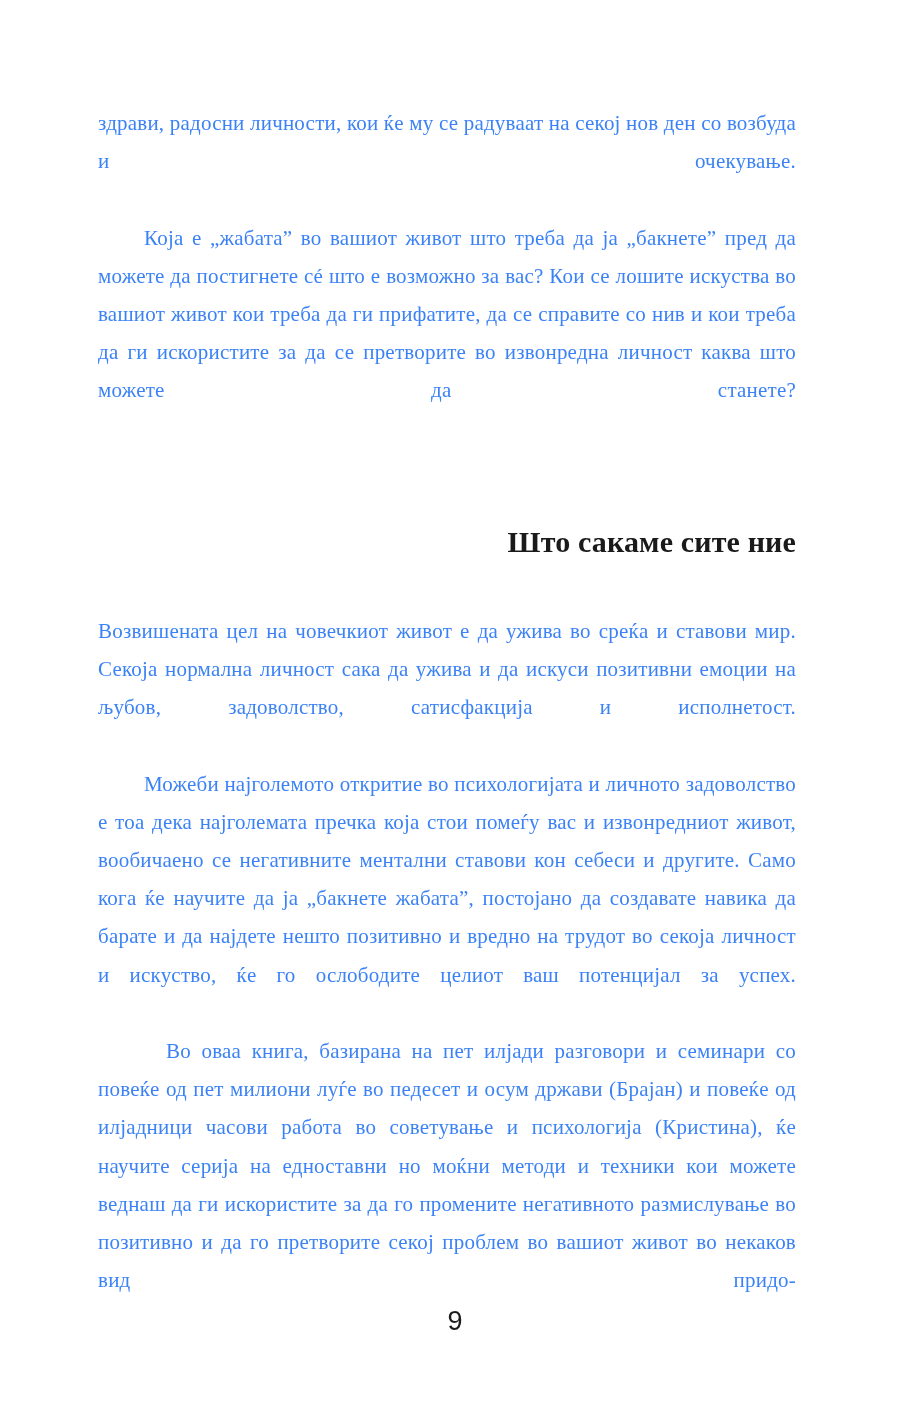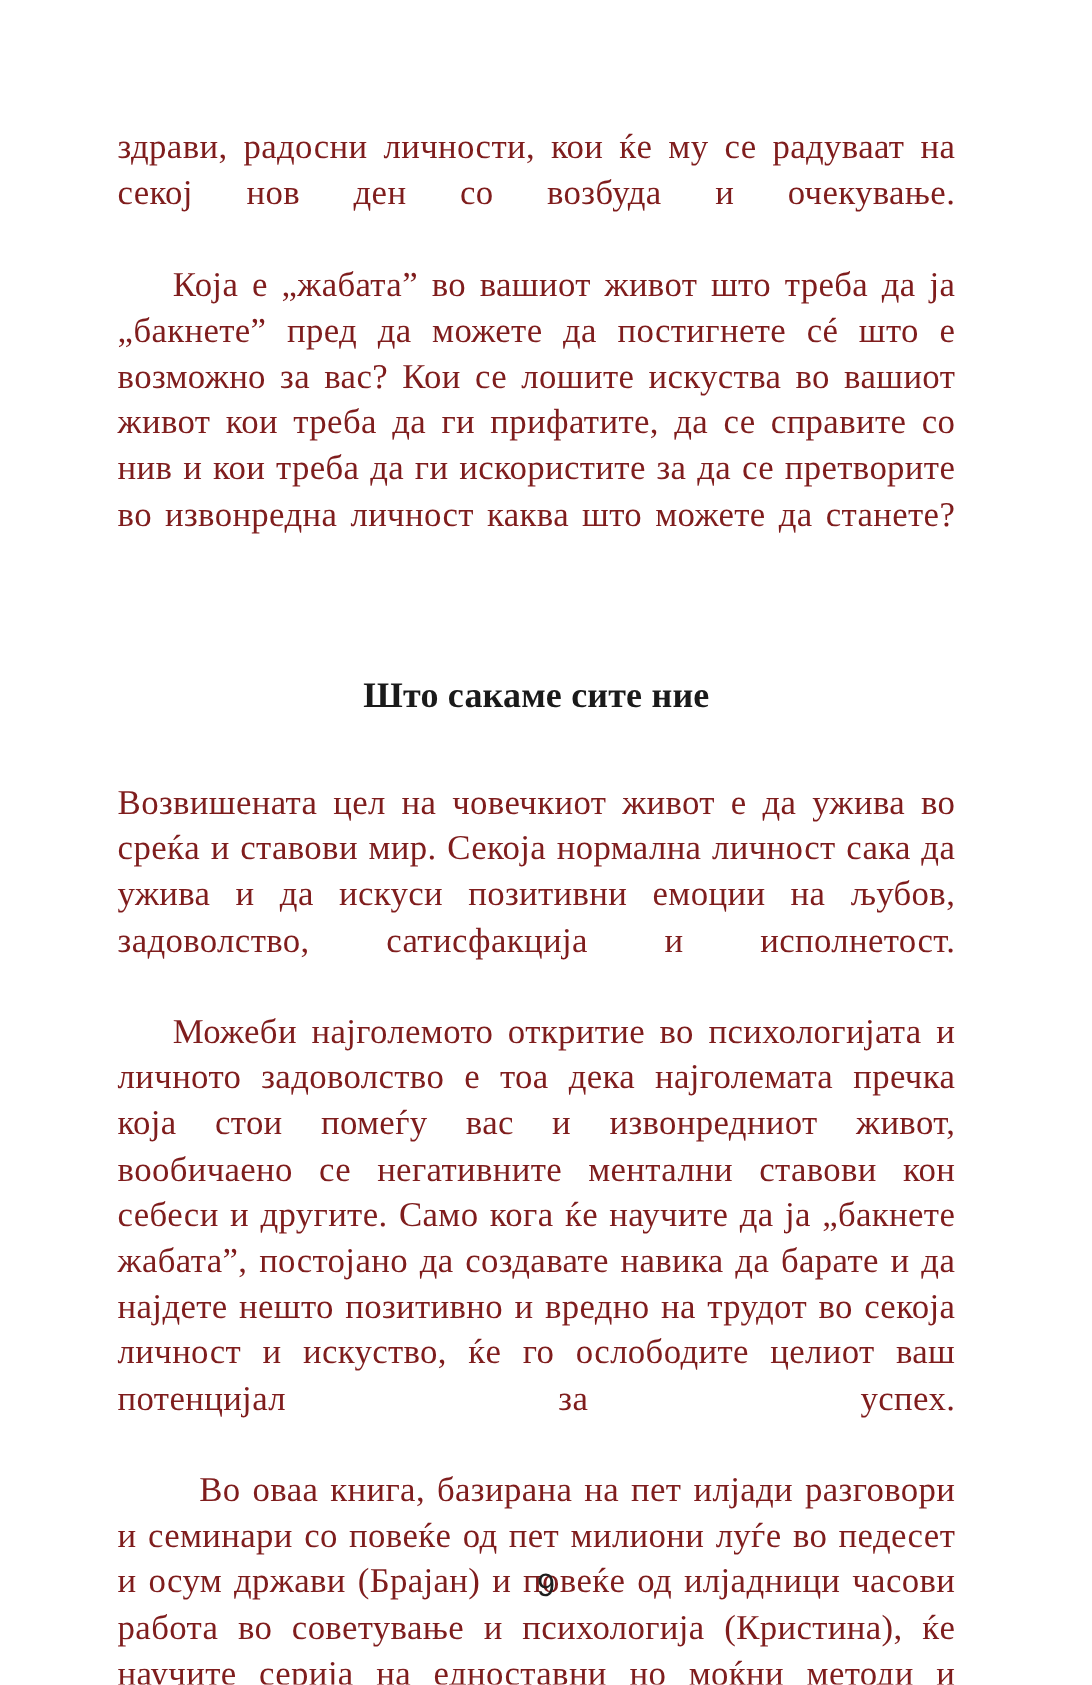--- a/index.html
+++ b/index.html
@@ -22,26 +22,26 @@
 
   .text-block {
     position: absolute;
     left: 98px;
     top: 104px;
     width: 698px;
   }
 
   .para {
     margin: 0;
-    font-size: 29px;
+    font-size: 21px;
     line-height: 38.2px;
     text-align: justify;
     text-justify: inter-word;
     hyphens: manual;
-    color: #7f1d1d;
+    color: #3b82f6;
     letter-spacing: 0.01em;
   }
 
   
   .para.cont {
     text-indent: 0;
   }
 
   .para.indent {
     text-indent: 46px;
@@ -53,21 +53,21 @@
 
   
   .para:after {
     content: "";
     display: inline-block;
     width: 100%;
   }
 
   .section-heading {
     margin: 0;
-    text-align: center;
+    text-align: right;
     font-family: "Liberation Serif", "DejaVu Serif", serif;
     font-weight: bold;
     font-size: 30px;
     line-height: 36px;
     color: #1a1a1a;
     letter-spacing: 0.005em;
   }
 
   .heading-wrap {
     padding-top: 76px;

